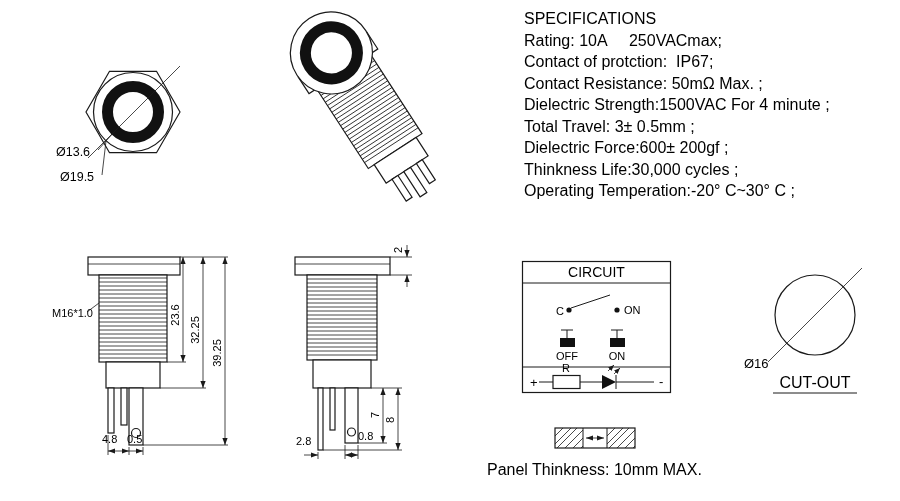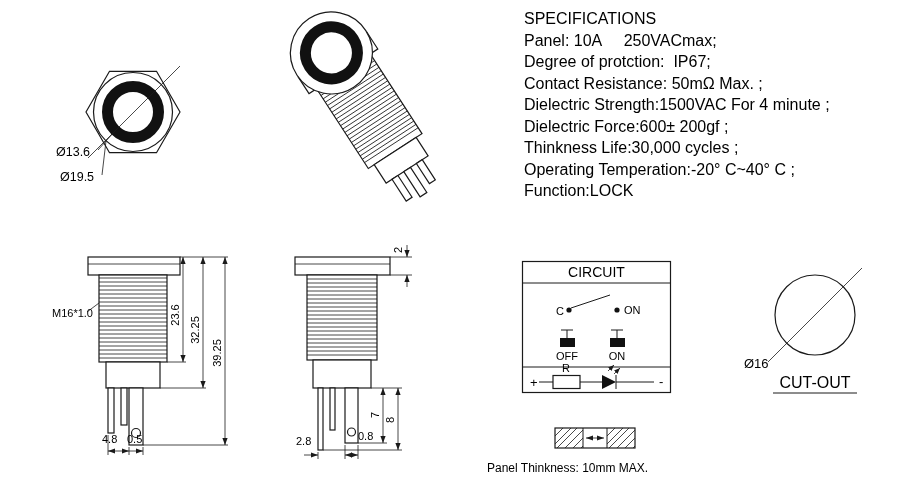--- a/index.html
+++ b/index.html
@@ -2,21 +2,21 @@
 <html><head>
 <meta charset="utf-8">
 <style>
   html,body { margin:0; padding:0; background:#fff; }
   .page {
     position:relative; width:900px; height:501px; background:#ffffff;
     font-family:"Liberation Sans", sans-serif; color:#000; overflow:hidden;
   }
   .specs { position:absolute; left:524px; top:8px; font-size:16px; line-height:21.5px; }
   .spec-line { white-space:pre; }
-  .panel-note { position:absolute; left:487px; top:461px; font-size:12px; white-space:pre; }
+  .panel-note { position:absolute; left:487px; top:461px; font-size:16px; white-space:pre; }
   svg { position:absolute; overflow:visible; }
   svg text { font-family:"Liberation Sans", sans-serif; fill:#000; }
   .ol  { fill:#fff; stroke:#1a1a1a; stroke-width:1.2; }
   .ln  { stroke:#1a1a1a; stroke-width:1; fill:none; }
   .thin{ stroke:#1a1a1a; stroke-width:0.8; fill:none; }
   .dim { stroke:#1a1a1a; stroke-width:0.8; fill:none; }
   .blk { fill:#111; stroke:none; }
 </style>
 </head>
 <body>
@@ -45,28 +45,28 @@
       <rect class="ol" x="-18" y="59" width="7" height="26"></rect>
       <rect class="ol" x="-4" y="59" width="8" height="30"></rect>
       <rect class="ol" x="11" y="59" width="7" height="24"></rect>
       <circle class="ol" cx="0" cy="-80" r="41"></circle>
       <circle cx="0" cy="-80" r="26" fill="none" stroke="#111" stroke-width="11"></circle>
     </g>
   </svg>
 
   <div class="specs">
     <div class="spec-line">SPECIFICATIONS</div>
-    <div class="spec-line">Panel: 10A     250VACmax;</div>
-    <div class="spec-line">Degree of protction:  IP67;</div>
+    <div class="spec-line">Rating: 10A     250VACmax;</div>
+    <div class="spec-line">Contact of protction:  IP67;</div>
     <div class="spec-line">Contact Resistance: 50mΩ Max. ;</div>
     <div class="spec-line">Dielectric Strength:1500VAC For 4 minute ;</div>
+    <div class="spec-line">Total Travel: 3± 0.5mm ;</div>
     <div class="spec-line">Dielectric Force:600± 200gf ;</div>
     <div class="spec-line">Thinkness Life:30,000 cycles ;</div>
-    <div class="spec-line">Operating Temperation:-20° C~40° C ;</div>
-    <div class="spec-line">Function:LOCK</div>
+    <div class="spec-line">Operating Temperation:-20° C~30° C ;</div>
   </div>
 
   <svg style="left:45px;top:245px" width="215" height="235" viewBox="0 0 215 235">
     <defs>
       <marker id="s1e" markerUnits="userSpaceOnUse" markerWidth="8" markerHeight="6" refX="7" refY="2.6" orient="auto">
           <path d="M0 0L7 2.6L0 5.2Z" fill="#1a1a1a"></path>
         </marker>
       <marker id="s1s" markerUnits="userSpaceOnUse" markerWidth="8" markerHeight="6" refX="0" refY="2.6" orient="auto">
           <path d="M7 0L0 2.6L7 5.2Z" fill="#1a1a1a"></path>
         </marker>

